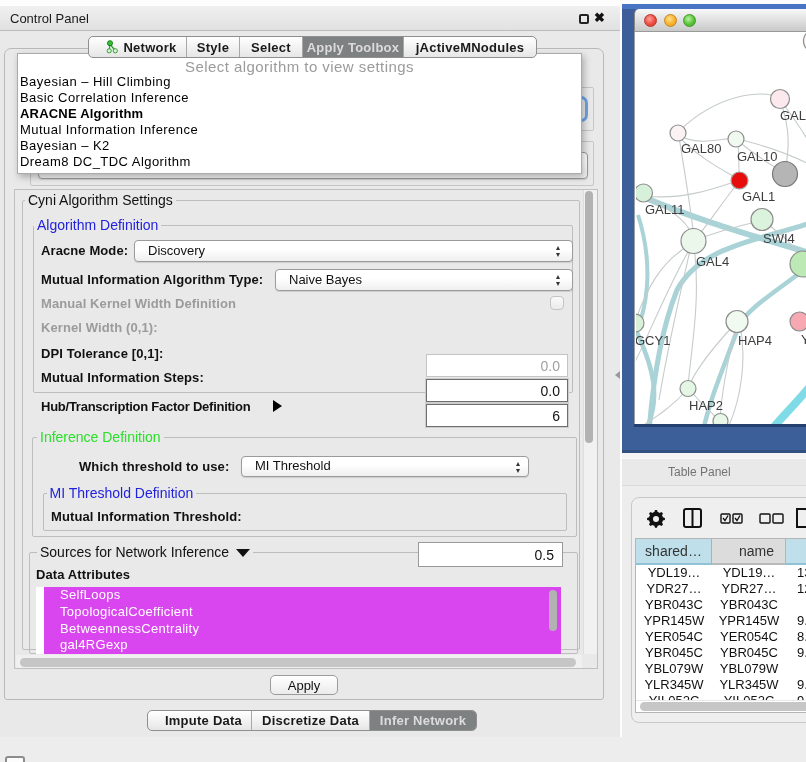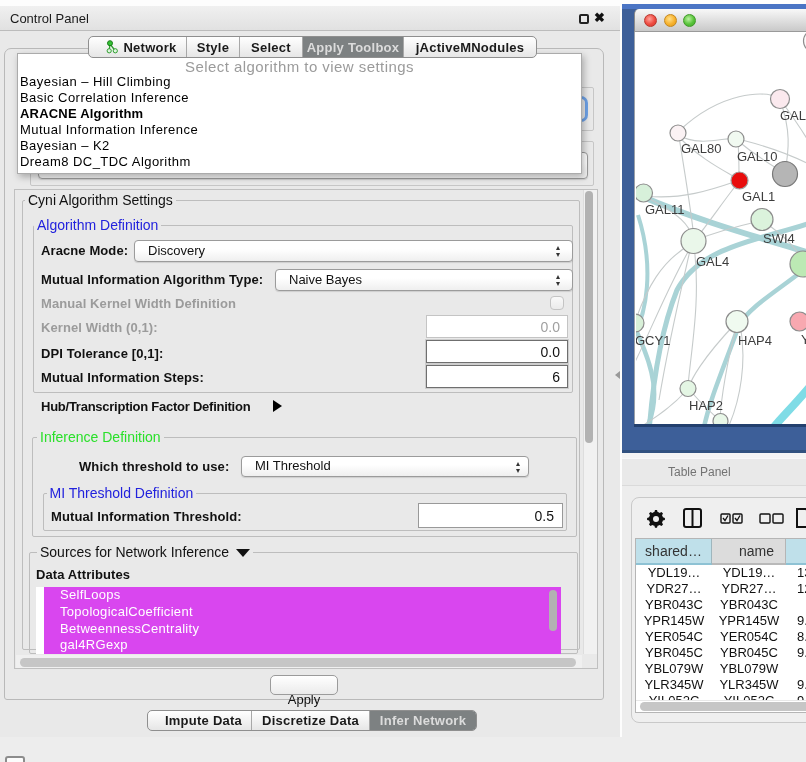--- a/index.html
+++ b/index.html
@@ -12,21 +12,21 @@
   .seg .sel{background:#7d8182;color:#dcdcdc;}
   .combo{position:absolute;background:linear-gradient(#ffffff 40%,#efefef);border:1px solid #9b9b9b;border-radius:4px;box-shadow:0 1px 1px rgba(0,0,0,0.12);}
   .combo .cv{position:absolute;left:13px;top:2px;font-size:13px;color:#111;}
   .stp{position:absolute;width:5px;height:10.5px;}
   .stp:before{content:"";position:absolute;left:0;top:0;border-left:2.5px solid transparent;border-right:2.5px solid transparent;border-bottom:4px solid #333;}
   .stp:after{content:"";position:absolute;left:0;bottom:0;border-left:2.5px solid transparent;border-right:2.5px solid transparent;border-top:4px solid #333;}
   fieldset{position:absolute;margin:0;padding:0;border:1px solid #bdbdbd;border-radius:2px;box-sizing:border-box;}
   fieldset legend{padding:0 3px;font-size:14px;color:#111;}
   .lbl{position:absolute;font-size:13px;font-weight:bold;color:#111;letter-spacing:0.1px;white-space:nowrap;}
   .dis{color:#9b9b9b;}
-  .fld{position:absolute;background:#fff;text-align:right;font-size:14px;color:#111;box-sizing:border-box;}
+  .fld{position:absolute;background:#fff;text-align:right;font-size:14px;color:#111;box-sizing:border-box;margin-top:39px;}
   .lrow{position:absolute;left:8px;width:502px;height:16.8px;color:#fff;font-size:13px;letter-spacing:0.3px;padding-left:16px;background:#d946ef;}
   #popup{position:absolute;left:17px;top:53px;width:563px;height:119px;background:#ffffff;border:1px solid #ababab;box-shadow:2px 3px 7px rgba(0,0,0,0.28);}
   #popup .hint{position:absolute;left:0;top:4px;width:100%;text-align:center;color:#9b9b9b;font-size:15px;letter-spacing:0.45px;}
   #popup .it{position:absolute;left:2px;font-size:13px;letter-spacing:0.45px;color:#000;white-space:nowrap;}
   .hc{position:absolute;top:0;height:26px;box-sizing:border-box;font-size:14px;color:#333;text-align:center;line-height:24px;}
   .tr{position:absolute;font-size:13px;color:#111;width:100%;height:16px;}
   .tc{position:absolute;text-align:center;white-space:nowrap;overflow:hidden;}
 </style>
 </head>
 <body>
@@ -112,21 +112,21 @@
   <div class="lbl" style="left:36px;top:567px;">Data Attributes</div>
 
   <div class="abs" style="left:36px;top:587px;width:525px;height:67px;background:#fff;overflow:hidden;">
     <div class="lrow" style="top:0;">SelfLoops</div>
     <div class="lrow" style="top:16.8px;">TopologicalCoefficient</div>
     <div class="lrow" style="top:33.6px;">BetweennessCentrality</div>
     <div class="lrow" style="top:50.4px;height:16.6px;">gal4RGexp</div>
     <div style="position:absolute;left:513px;top:3px;width:8px;height:41px;background:#b2b2b2;border-radius:4px;"></div>
   </div>
 
-  <div class="abs" style="left:270px;top:675px;width:68px;height:20px;background:linear-gradient(#ffffff,#ebebeb);border:1px solid #9b9b9b;border-radius:5px;box-sizing:border-box;text-align:center;font-size:13px;color:#111;padding-top:16px;">Apply</div>
+  <div class="abs" style="left:270px;top:675px;width:68px;height:20px;background:linear-gradient(#ffffff,#ebebeb);border:1px solid #9b9b9b;border-radius:5px;box-sizing:border-box;text-align:center;font-size:13px;color:#111;padding-top:2px;">Apply</div>
   <div class="abs seg" style="left:147px;top:710px;width:320px;height:19px;">
     <div class="s" style="width:96px;">Impute Data</div>
     <div class="s" style="width:118px;">Discretize Data</div>
     <div class="s sel" style="width:106px;">Infer Network</div>
   </div>
   <div class="abs" style="left:0;top:737px;width:622px;height:25px;background:#ededed;"></div>
   <div class="abs" style="left:5px;top:756px;width:20px;height:12px;border:2.5px solid #8c8c8c;border-radius:3px;background:#fcfcfc;box-sizing:border-box;"></div>
   <div class="abs" style="left:615px;top:371px;width:0;height:0;border-top:4px solid transparent;border-bottom:4px solid transparent;border-right:5px solid #999;"></div>
 
   <div class="abs" style="left:622px;top:4px;width:184px;height:449px;background:#3d5f99;"></div>

